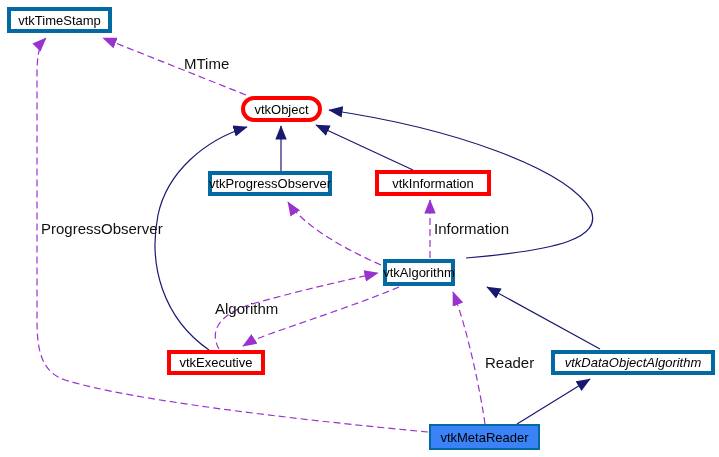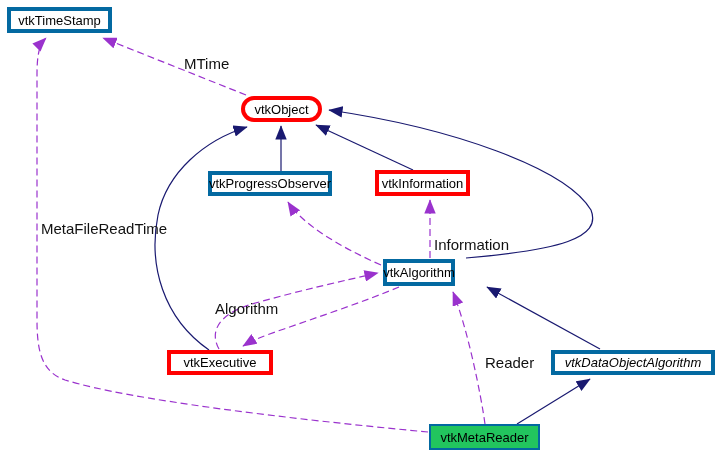--- a/index.html
+++ b/index.html
@@ -15,21 +15,21 @@
     position:absolute;
     display:flex;align-items:center;justify-content:center;
     box-sizing:border-box;
     background:#ffffff;
     border:4px solid #0369a1;
     font-size:13px;color:#000000;
     white-space:nowrap;
     cursor:pointer;
   }
   .node.red{border-color:#ff0000;}
-  .node.current{background:#22c55e;border-width:2px;cursor:default;}
+  .node.current{background:#3b82f6;border-width:2px;cursor:default;}
   .edge-label{
     position:absolute;
     font-size:15px;color:#111111;
     white-space:nowrap;
   }
   .solid-edge{stroke:#191970;stroke-width:1.2;fill:none;}
   .dashed-edge{stroke:#9a32cd;stroke-width:1.2;fill:none;stroke-dasharray:7,4;}
 </style>
 </head>
 <body>
@@ -61,35 +61,35 @@
     <path class="dashed-edge" d="M399,287 C366,301 318,317 284,329 C263,336 251,341 243,346" marker-end="url(#arrow-purple)"></path>
     <path class="dashed-edge" d="M485,424 C481,395 468,330 453,292" marker-end="url(#arrow-purple)"></path>
   </svg>
 
   <div class="node" style="left:7px;top:7px;width:105px;height:26px;">vtkTimeStamp</div>
 
   <div class="node red" style="left:241px;top:96px;width:81px;height:26px;border-radius:13px;">vtkObject</div>
 
   <div class="node" style="left:208px;top:171px;width:124px;height:25px;">vtkProgressObserver</div>
 
-  <div class="node red" style="left:375px;top:170px;width:95px;height:26px;">vtkInformation</div>
+  <div class="node red" style="left:375px;top:170px;width:116px;height:26px;">vtkInformation</div>
 
   <div class="node" style="left:383px;top:259px;width:72px;height:27px;">vtkAlgorithm</div>
 
-  <div class="node red" style="left:167px;top:350px;width:106px;height:25px;">vtkExecutive</div>
+  <div class="node red" style="left:167px;top:350px;width:98px;height:25px;">vtkExecutive</div>
 
   <div class="node" style="left:551px;top:350px;width:164px;height:25px;font-style:italic;">vtkDataObjectAlgorithm</div>
 
   <div class="node current" style="left:429px;top:424px;width:111px;height:26px;">vtkMetaReader</div>
 
   <span class="edge-label" style="left:184px;top:55px;">MTime</span>
 
-  <span class="edge-label" style="left:41px;top:220px;">MetaFileReadTime</span>
+  <span class="edge-label" style="left:41px;top:220px;">ProgressObserver</span>
 
 
-  <span class="edge-label" style="left:434px;top:236px;">Information</span>
+  <span class="edge-label" style="left:434px;top:220px;">Information</span>
 
   <span class="edge-label" style="left:215px;top:300px;">Algorithm</span>
 
 
   <span class="edge-label" style="left:485px;top:354px;">Reader</span>
 
 </div>
 
 </body></html>

